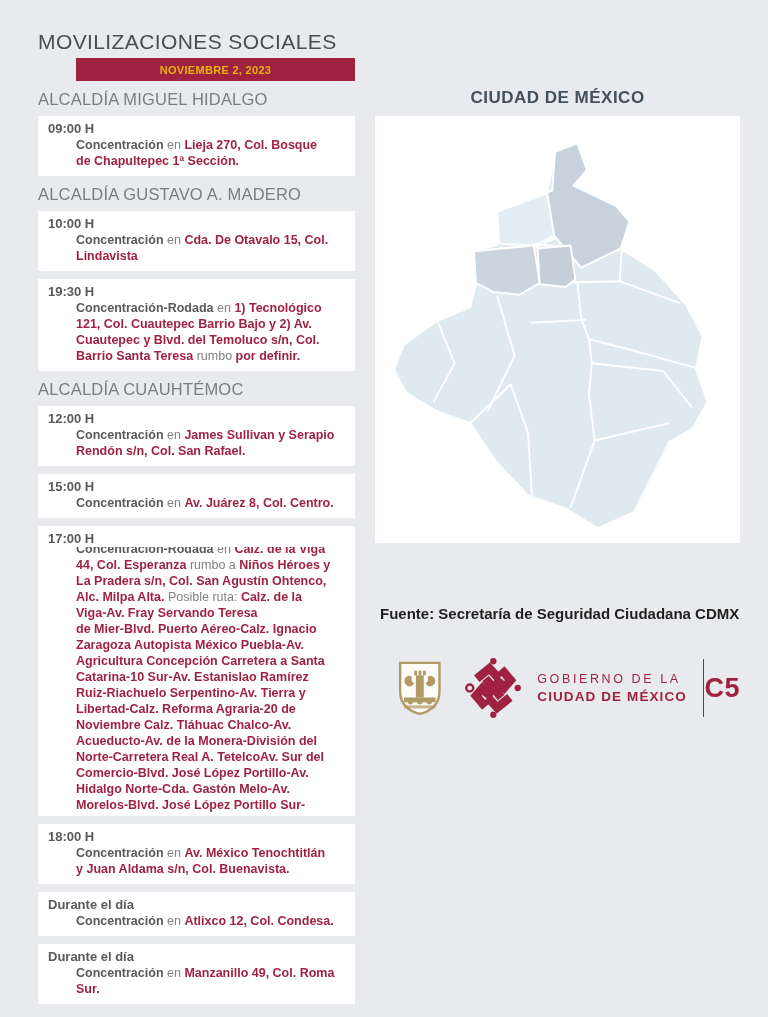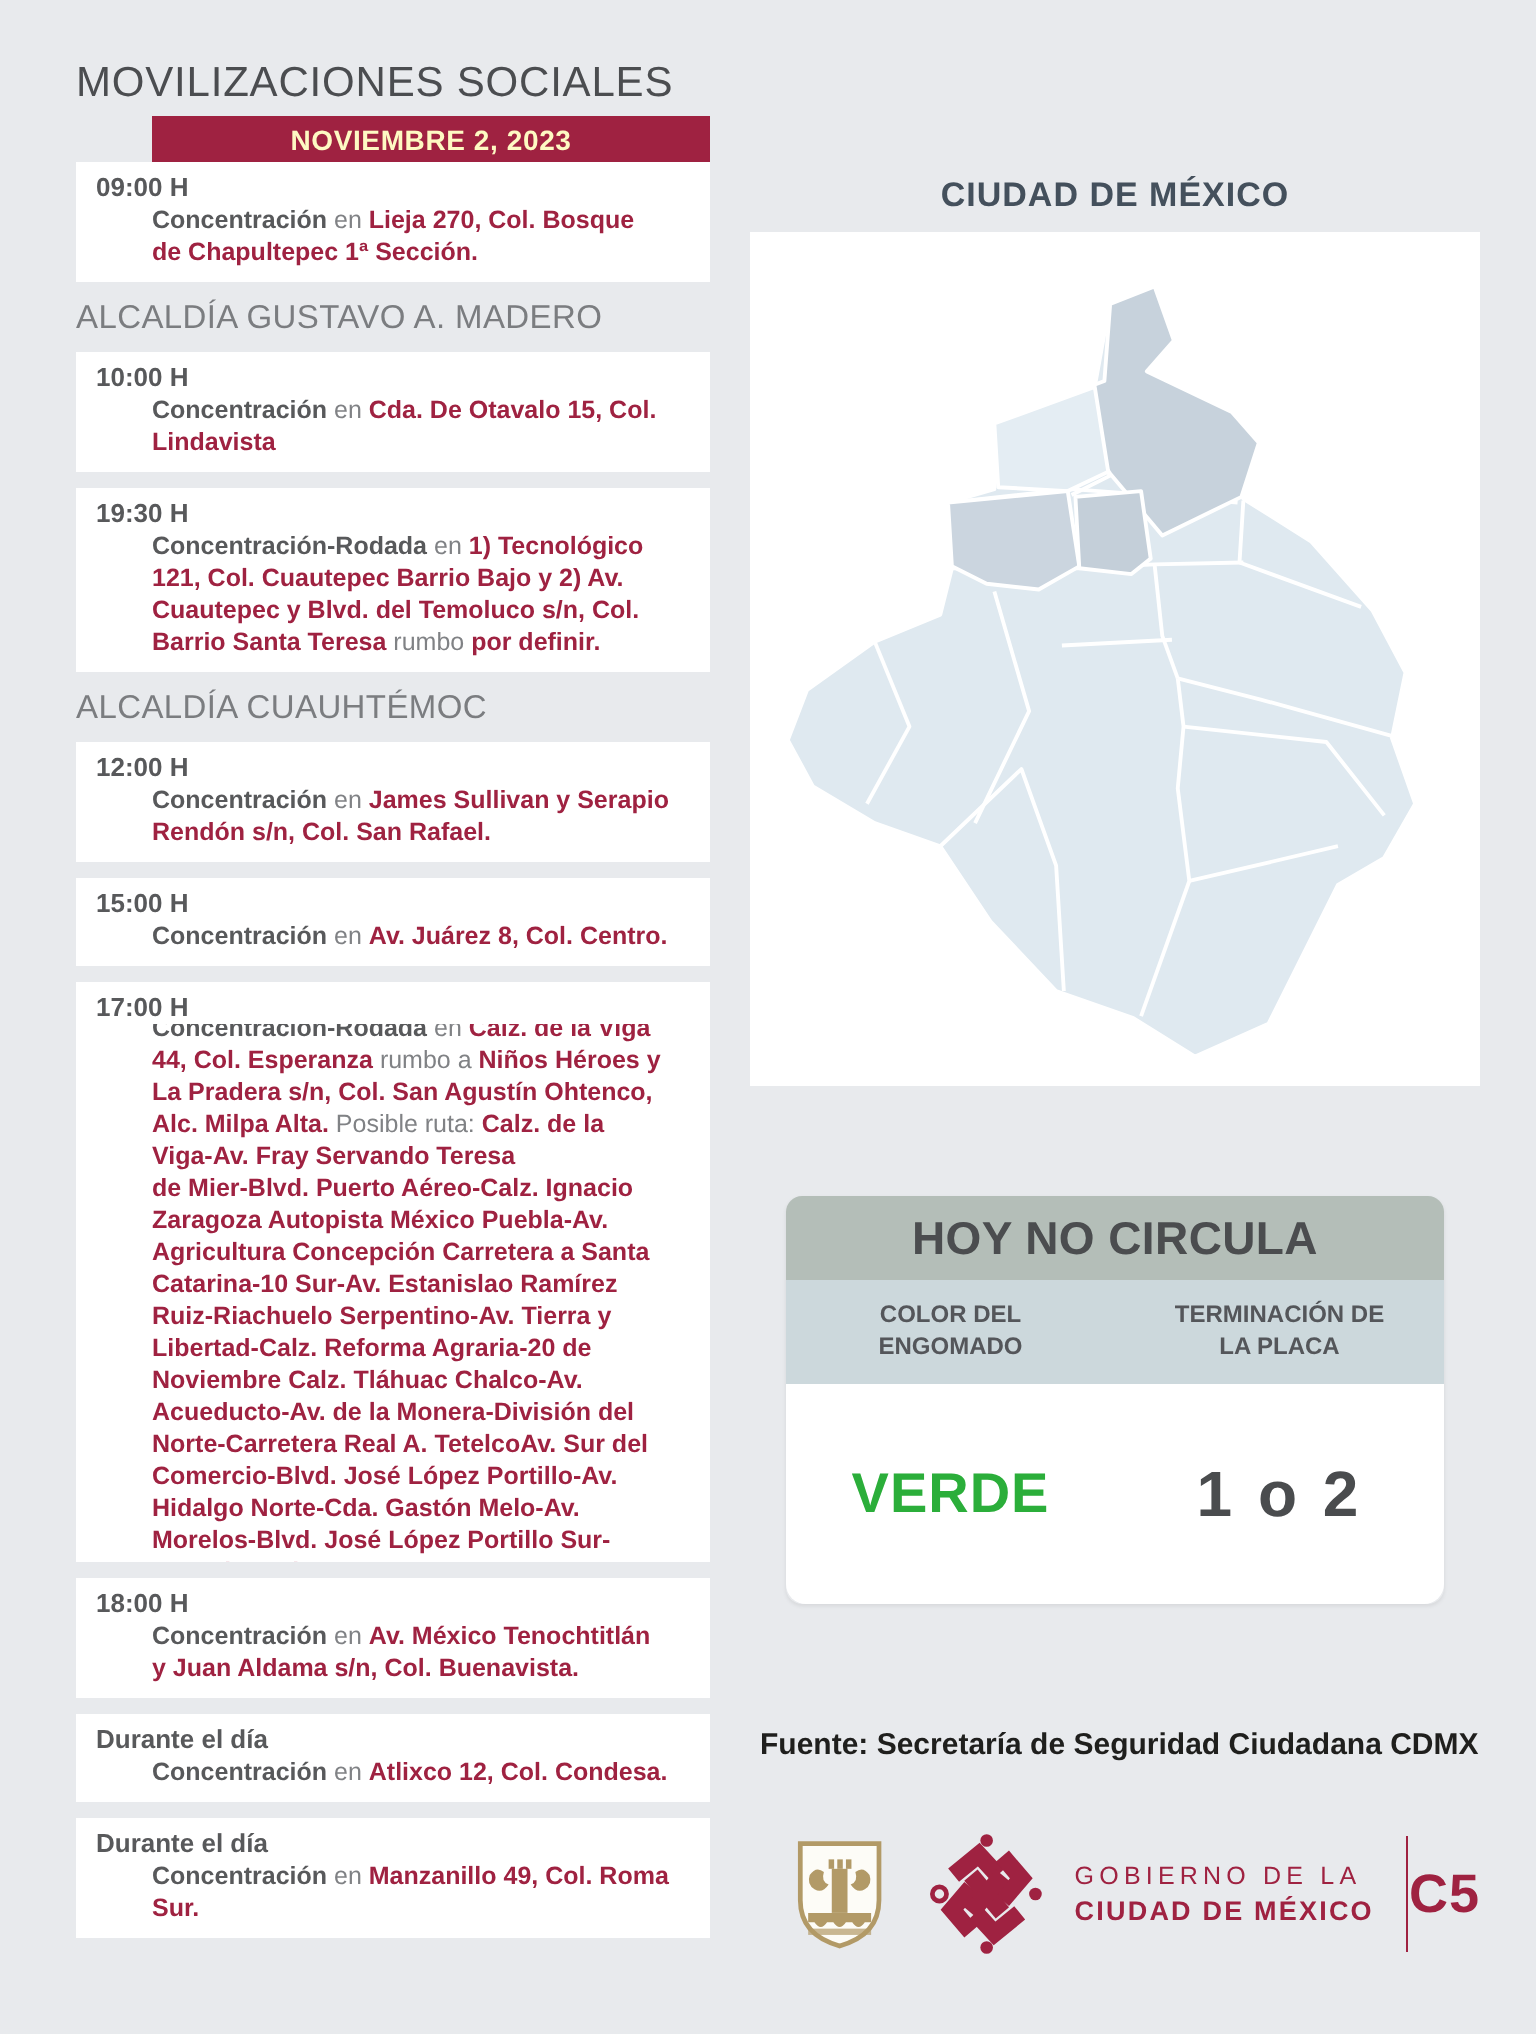--- a/index.html
+++ b/index.html
@@ -12,22 +12,22 @@
     overflow:hidden;
     margin:0 auto;
   }
   
   .left-col { position:absolute; left:38px; top:30px; width:317px; }
   .page-title {
     font-size:21px; color:#4b4d50; letter-spacing:.4px;
     font-weight:400; margin-bottom:4px; white-space:nowrap;
   }
   .date-banner {
-    background:#9f2241; color:#fef9c3; height:23px;
-    font-size:14px; font-weight:bold; letter-spacing:.3px;
+    background:#9f2241; color:#eab308; height:23px;
+    font-size:11px; font-weight:bold; letter-spacing:.3px;
     display:flex; align-items:center; justify-content:center;margin-left:38px;
   }
   .section-heading {
     color:#7b7d80; font-size:16.5px; font-weight:400; letter-spacing:.2px;
     margin:9px 0 7px 0; white-space:nowrap;
   }
   .entry {
     background:#ffffff; padding:5px 20px 7px 10px; margin-bottom:8px;
   }
   .entry .time { font-size:13px; font-weight:bold; color:#58595b; line-height:16px; }
@@ -77,20 +77,21 @@
 </style>
 </head>
 <body>
 
 <div class="page">
 
   <div class="left-col">
     <div class="page-title">MOVILIZACIONES SOCIALES</div>
     <div class="date-banner">NOVIEMBRE 2, 2023</div>
     <div id="sections">
+        <div class="section-heading">ALCALDÍA MIGUEL HIDALGO</div>
         <div class="entry">
           <div class="time">09:00 H</div>
           <div class="desc"><span class="seg-label">Concentración</span><span class="seg-plain"> en </span><span class="seg-loc">Lieja 270, Col. Bosque de Chapultepec 1ª Sección.</span></div>
         </div>
         <div class="section-heading">ALCALDÍA GUSTAVO A. MADERO</div>
         <div class="entry">
           <div class="time">10:00 H</div>
           <div class="desc"><span class="seg-label">Concentración</span><span class="seg-plain"> en </span><span class="seg-loc">Cda. De Otavalo 15, Col. Lindavista</span></div>
         </div>
         <div class="entry">
@@ -154,37 +155,20 @@
           <path d="M120,180 L138,242 L110,300"></path>
         </g>
 
         <path d="M180,31 L203,22 L213,50 L199,66 L243,87 L257,103 L248,131 L207,151 L180,119 L153,80 L177,71 Z" fill="#c7d2dc" stroke="#ffffff" stroke-width="2" stroke-linejoin="round"></path>
         <path d="M120,93 L172,74 L179,118 L158,128 L122,126 Z" fill="#e4edf3" stroke="#ffffff" stroke-width="2" stroke-linejoin="round"></path>
         <path d="M96,134 L158,128 L164,167 L143,179 L116,176 L98,167 Z" fill="#cbd5df" stroke="#ffffff" stroke-width="2" stroke-linejoin="round"></path>
         <path d="M162,131 L196,128 L201,163 L191,171 L164,168 Z" fill="#c4cfd9" stroke="#ffffff" stroke-width="2" stroke-linejoin="round"></path>
       </svg>
     </div>
 
-    <div class="hnc-card">
-      <div class="hnc-header">HOY NO CIRCULA</div>
-      <div class="hnc-subheader">
-        <div class="cell">COLOR DEL
-ENGOMADO</div>
-        <div class="cell">TERMINACIÓN DE
-LA PLACA</div>
-      </div>
-      <div class="hnc-body">
-        <div class="cell">
-            <span class="hnc-color" style="color: rgb(43, 174, 58);">VERDE</span>
-          </div>
-        <div class="cell">
-            <span class="hnc-plate">1 o 2</span>
-          </div>
-      </div>
-    </div>
 
     <div class="source-line">Fuente: Secretaría de Seguridad Ciudadana CDMX</div>
 
     <div class="logos-row">
       <svg class="shield-logo" viewBox="0 0 58 72">
         <path d="M4,4 H54 V40 Q54,62 29,69 Q4,62 4,40 Z" fill="#fdfcf7" stroke="#b29a67" stroke-width="3"></path>
         <rect x="24" y="20" width="10" height="28" fill="#b29a67"></rect>
         <rect x="22" y="14" width="3.5" height="6" fill="#b29a67"></rect>
         <rect x="27.5" y="14" width="3.5" height="6" fill="#b29a67"></rect>
         <rect x="33" y="14" width="3.5" height="6" fill="#b29a67"></rect>

